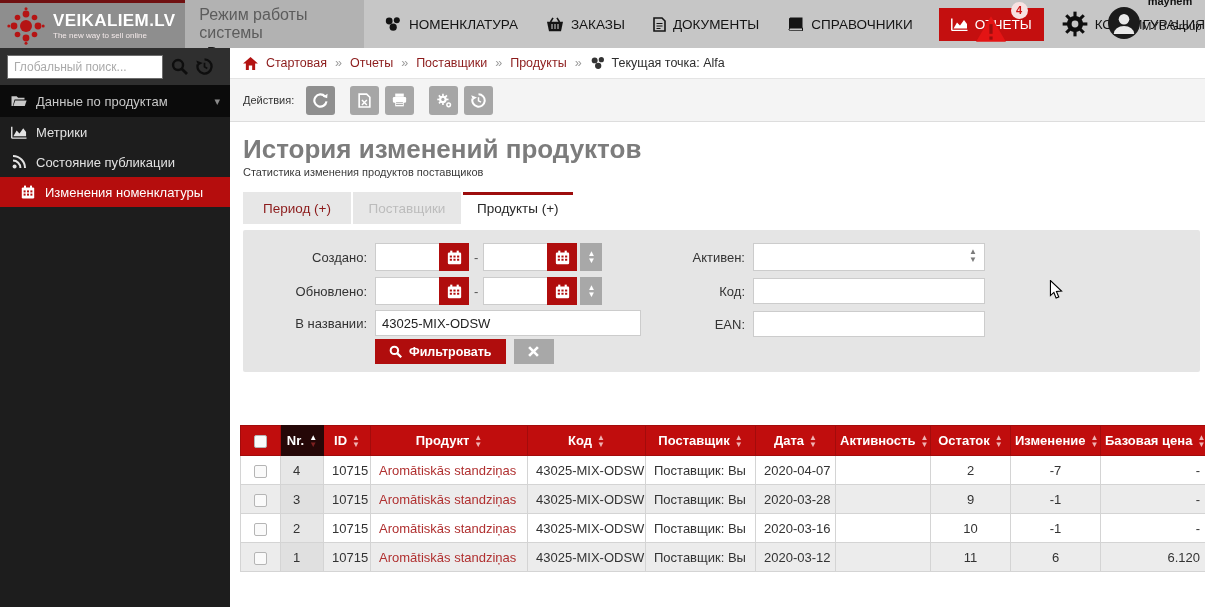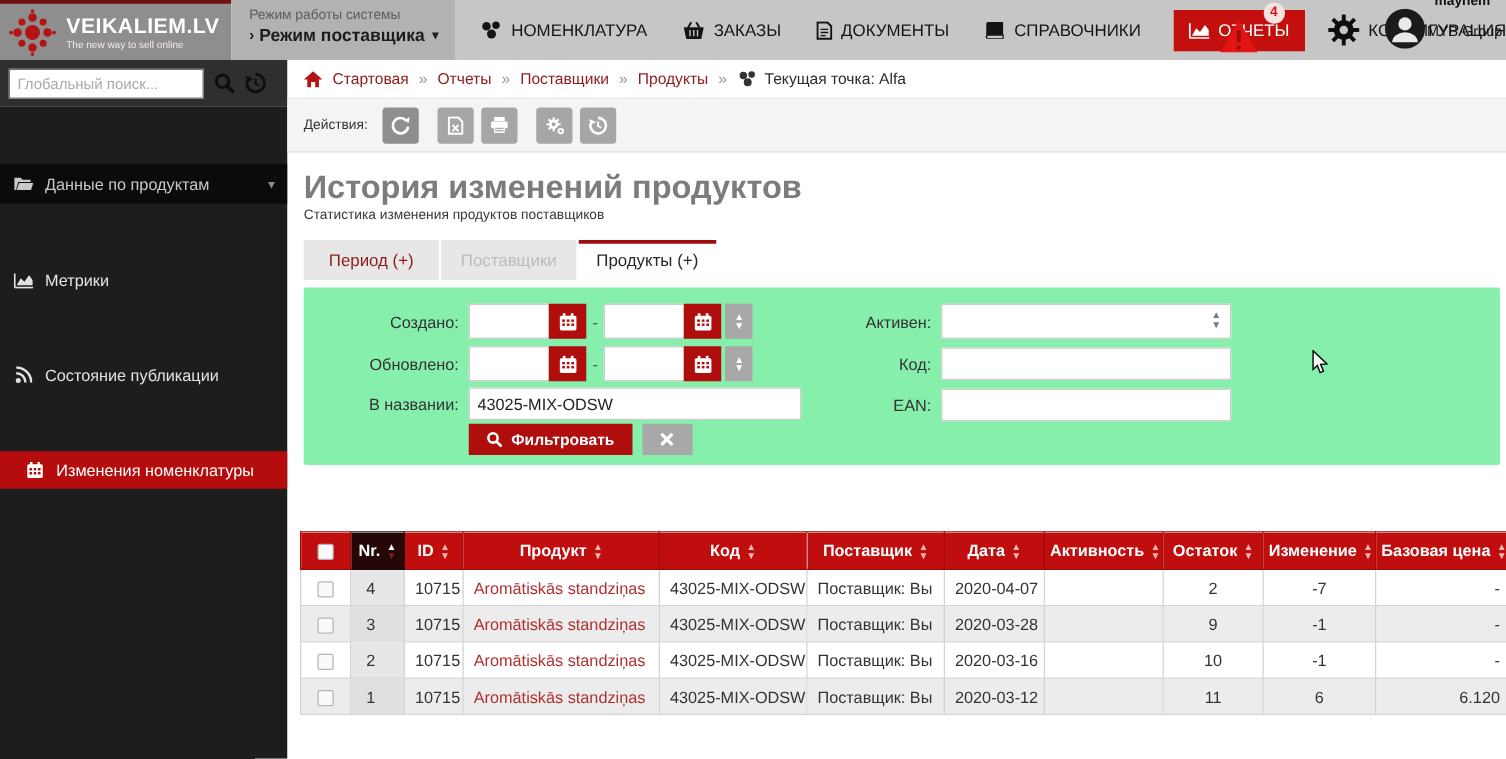--- a/index.html
+++ b/index.html
@@ -12,21 +12,21 @@
 
   
   .header { position:absolute; top:0; left:0; width:1205px; height:48px; display:flex; }
   .logo-area {
     width:230px; height:48px; background:#8e8e8e; border-top:3px solid #701011;
     display:flex; align-items:center; padding-left:7px; gap:8px; cursor:pointer;
   }
   .logo-t1 { color:#fff; font-weight:bold; font-size:17px; letter-spacing:.4px; line-height:17px; }
   .logo-t2 { color:#f4eaea; font-size:8px; margin-top:2px; }
   .mode-area { width:220px; height:48px; background:#b2b2b2; padding:6px 0 0 14px; }
-  .mode-label { font-size:11px; color:#5c5c5c; }
+  .mode-label { font-size:16px; color:#5c5c5c; }
   .mode-value { font-size:14px; font-weight:bold; color:#1c1c1c; margin-top:2px; display:flex; align-items:center; gap:4px; cursor:pointer; }
   .mode-chev { font-size:12px; }
   .caret { font-size:10px; margin-left:2px; }
   .nav-area { flex:1; height:48px; background:#c6c6c6; display:flex; align-items:center; padding-left:20px; gap:28px; position:relative; }
   .nav-item { display:flex; align-items:center; gap:7px; font-size:13.5px; color:#141414; white-space:nowrap; cursor:pointer; }
   .nav-reports {
     background:#c40f0f; color:#fff; height:33px; padding:0 12px; position:relative;
     margin:0 -4px 0 -2px; z-index:1;
   }
   .nav-badge {
@@ -49,21 +49,21 @@
   }
   .search-input {
     width:156px; height:24px; border:1px solid #6d6d6d; background:#fff;
     font-size:12px; padding:0 6px; color:#333; font-family:"Liberation Sans",sans-serif;
   }
   .search-input::placeholder { color:#aaa; }
   .search-ic { color:#0e0e0e; cursor:pointer; }
 
   
   .sidebar { position:absolute; top:85px; left:0; width:230px; height:522px; background:#1d1d1d; }
-  .side-item { height:30px; display:flex; align-items:center; gap:9px; padding:0 10px; font-size:13px; color:#e2e2e2; cursor:pointer;margin-top:46px; }
+  .side-item { height:30px; display:flex; align-items:center; gap:9px; padding:0 10px; font-size:13px; color:#e2e2e2; cursor:pointer; }
   .side-parent { background:#0b0b0b; color:#c8c8c8; height:32px; }
   .side-chev { margin-left:auto; color:#8b8b8b; font-size:11px; }
   .side-active { background:#b50d0d; color:#fff;padding-left:19px; }
   .side-ic { width:17px; display:flex; justify-content:center; color:inherit; }
 
   
   .content { position:absolute; left:230px; top:48px; width:975px; height:559px; background:#fff; }
 
   .breadcrumb { height:31px; display:flex; align-items:center; padding-left:13px; gap:8px; font-size:12.5px; border-bottom:1px solid #e4e4e4; }
   .bc-link { color:#8c1b1b; cursor:pointer; }
@@ -82,21 +82,21 @@
 
   .title-wrap { padding:13px 0 0 13px; }
   .page-title { font-size:26px; font-weight:bold; color:#7c7c7c; margin:0; line-height:28px; }
   .page-subtitle { font-size:11px; color:#3a3a3a; margin-top:3px; }
 
   .tabs { display:flex; margin:14px 0 0 13px; }
   .tab { min-width:108px; text-align:center; padding:9px 14px 8px; font-size:13.5px; background:#e7e7e7; color:#8c1b1b; margin-right:2px; cursor:pointer; }
   .tab-disabled { color:#bcbcbc; }
   .tab-active { background:#fff; color:#282828; border-top:3px solid #9d0d0d; padding-top:6px; }
 
-  .filter-panel { margin:6px 5px 0 13px; background:#86efac; height:142px; position:relative; font-size:13px; border-radius:2px;padding-left:40px; }
+  .filter-panel { margin:6px 5px 0 13px; background:#e5e5e5; height:142px; position:relative; font-size:13px; border-radius:2px;padding-left:40px; }
   .f-row { position:absolute; display:flex; align-items:center; }
   .f-label { width:112px; text-align:right; margin-right:8px; color:#333; }
   .f-label-r { width:88px; text-align:right; margin-right:8px; color:#333; }
   .f-input { height:26px; border:1px solid #ccc; background:#fff; font-size:13px; padding:0 6px; color:#222; font-family:"Liberation Sans",sans-serif; }
   .f-date { width:64px; height:28px; border-right:none; }
   .cal-btn { width:30px; height:28px; background:#b00d0d; border:none; display:flex; align-items:center; justify-content:center; cursor:pointer; padding:0; }
   .stepper { width:22px; height:28px; background:#a8a8a8; border:none; margin-left:3px; display:flex; flex-direction:column; align-items:center; justify-content:center; color:#fff; font-size:8px; line-height:7px; cursor:pointer; padding:0; }
   .dash { margin:0 5px; color:#555; }
   .f-name { width:266px; }
   .f-select-wrap { position:relative; width:232px; }

